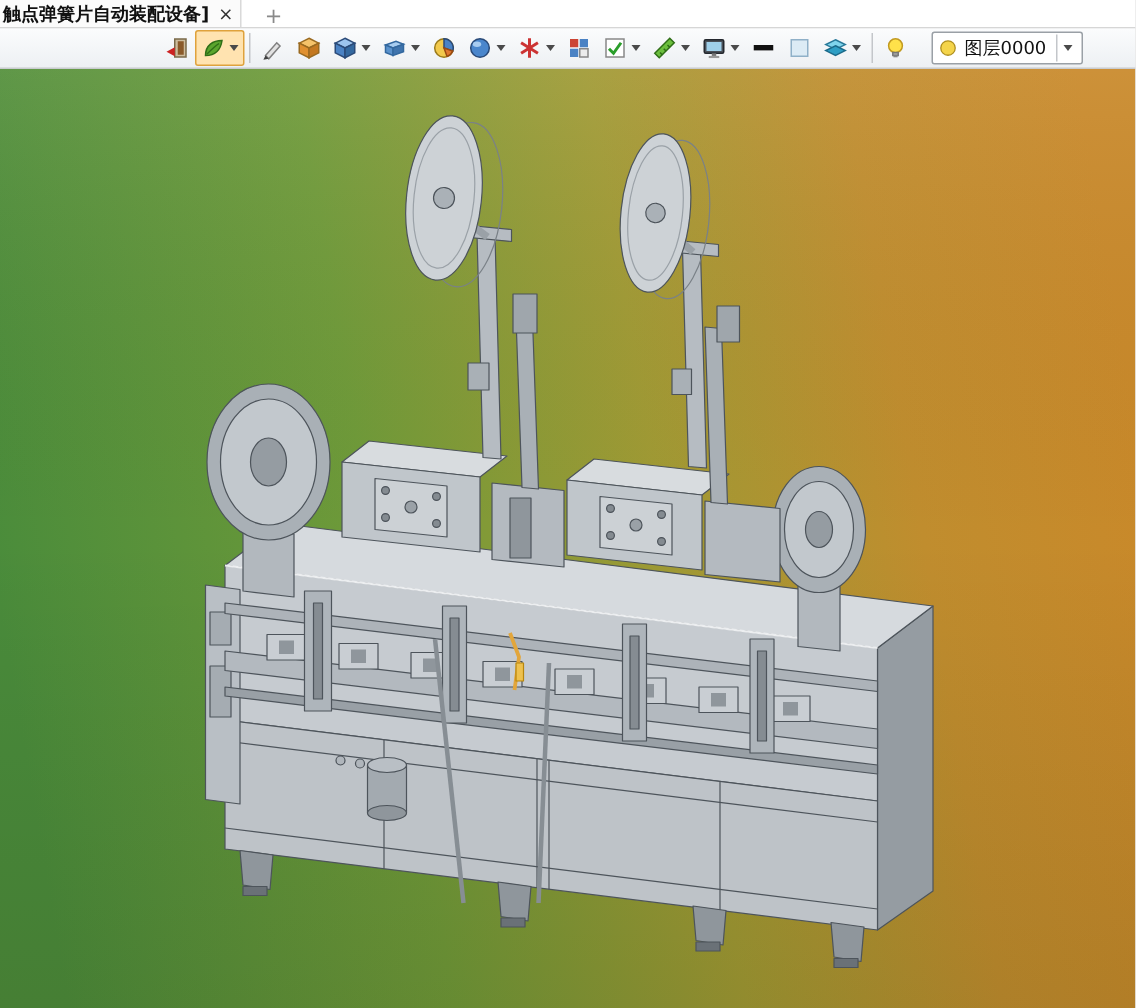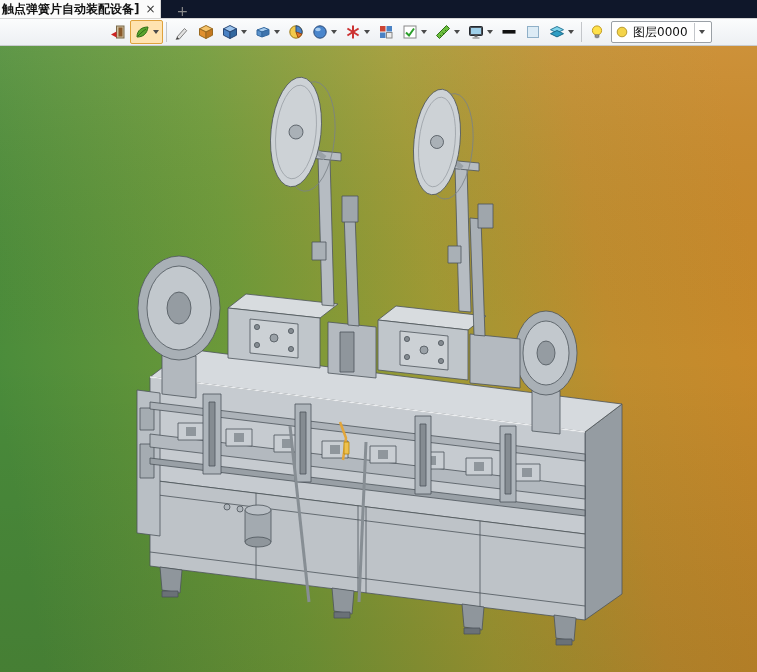--- a/index.html
+++ b/index.html
@@ -4,21 +4,21 @@
 <style>
   html,body{margin:0;padding:0;}
   body{
     width:757px;height:672px;overflow:hidden;
     font-family:"DejaVu Sans","Liberation Sans",sans-serif;
     background:#e8e8e8;
     display:flex;flex-direction:column;
   }
   
   .tab-bar{
-    height:18px;flex:0 0 18px;background:#0f172a;
+    height:18px;flex:0 0 18px;background:#ffffff;
     border-bottom:1px solid #d6d6d6;
     display:flex;align-items:flex-end;font-size:12px;color:#222;
   }
   .tab{
     display:flex;align-items:center;height:18px;padding:0 4px 0 2px;
     background:#fbfbfb;border-right:1px solid #d9d9d9;
   }
   .tab-title{white-space:nowrap;font-weight:bold;color:#111;}
   .tab-close{margin-left:6px;color:#333;font-size:12px;cursor:pointer;line-height:1;}
   .new-tab{margin-left:16px;color:#8a8a8a;font-size:14px;line-height:1;cursor:pointer;}
@@ -36,21 +36,21 @@
     background:transparent;cursor:pointer;
   }
   .tb-btn.selected{background:#ffe3b0;border-color:#dfa23c;}
   .tb-sep{width:1px;height:20px;background:#c3c6ca;margin:0 3px;flex:0 0 1px;}
   .caret{
     width:0;height:0;margin-left:3px;
     border-left:3px solid transparent;border-right:3px solid transparent;
     border-top:4px solid #4a4a4a;
   }
   .layer-control{
-    display:flex;align-items:center;height:20px;margin-left:2px;
+    display:flex;align-items:center;height:20px;margin-left:12px;
     background:#ffffff;border:1px solid #9aa0a6;border-radius:2px;
     padding:0 2px 0 3px;font-size:12px;color:#111;
   }
   .layer-control .combo-text{margin:0 6px 0 4px;white-space:nowrap;}
   .combo-arrow-box{
     width:14px;height:18px;border-left:1px solid #c3c6ca;
     display:flex;align-items:center;justify-content:center;cursor:pointer;
   }
   
   .viewport{flex:1 1 auto;position:relative;line-height:0;}

